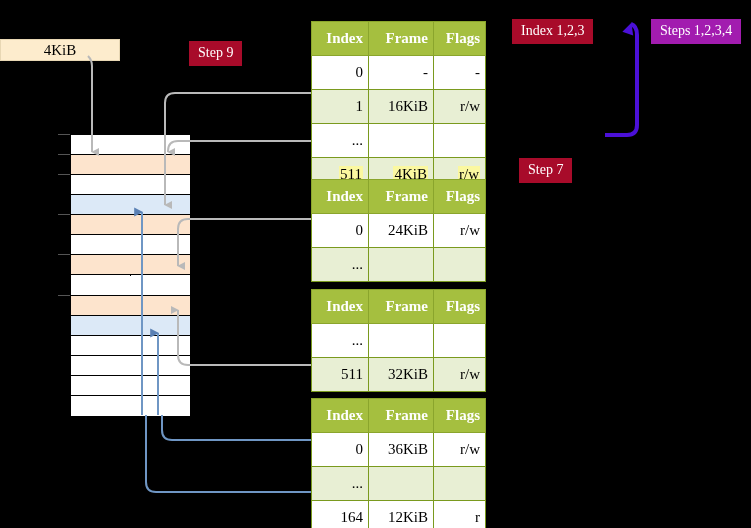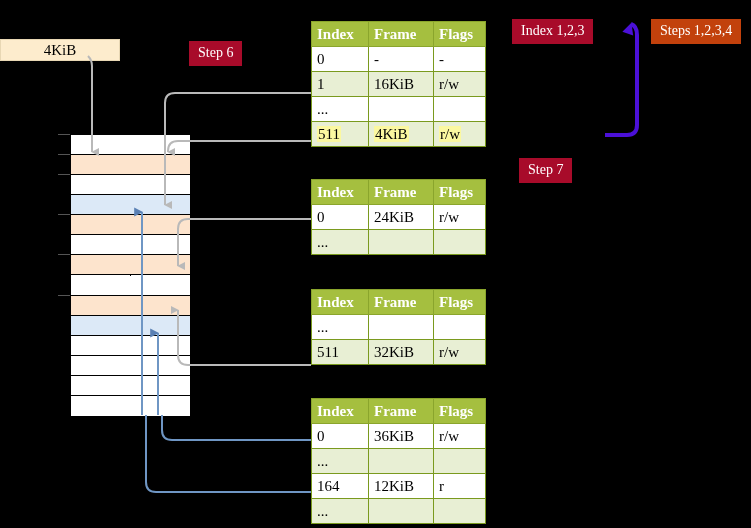--- a/index.html
+++ b/index.html
@@ -20,21 +20,21 @@
   .badge {
     position: absolute;
     color: #ffffff;
     font-size: 14px;
     line-height: 1;
     padding: 5px 9px 6px 9px;
     white-space: nowrap;
     font-family: "Liberation Serif", "DejaVu Serif", serif;
   }
   .badge-red   { background: #a80b2a; }
-  .badge-blue  { background: #c2410c; text-align: right; }
+  .badge-blue  { background: #a21caf; text-align: right; }
 
   
   .kib-box {
     position: absolute;
     background: #fdeccd;
     border: 1px solid #e8d7b4;
     color: #000000;
     font-size: 15px;
     display: flex;
     align-items: center;
@@ -48,22 +48,22 @@
     border-collapse: collapse;
     background: #ffffff;
     table-layout: fixed;
     font-family: "Liberation Serif", "DejaVu Serif", serif;
   }
   .ptable th, .ptable td {
     border: 1px solid #7a9a1e;
     padding: 2px 5px;
     font-size: 15px;
     color: #000000;
-    height: 25px;
-    text-align: left;
+    height: 34px;
+    text-align: right;
     vertical-align: middle;
     overflow: hidden;
     white-space: nowrap;
   }
   .ptable th {
     background: #a5bf3f;
     color: #ffffff;
     font-weight: bold;
     border-color: #8aa52c;
   }
@@ -113,21 +113,21 @@
 </head>
 <body>
 
 <div id="stage">
 
   <div class="kib-box" style="left:0px; top:39px; width:120px; height:22px;">
     <span>4KiB</span>
   </div>
 
   <div class="badge badge-red" style="left:189px; top:41px;">
-    <span>Step 6</span>
+    <span>Step 9</span>
   </div>
 
   <div class="badge badge-red" style="left:512px; top:19px;">
     <span>Index 1,2,3</span>
   </div>
 
   <div class="badge badge-blue" style="left:651px; top:19px;">
     <span>Steps 1,2,3,4</span>
   </div>
 

